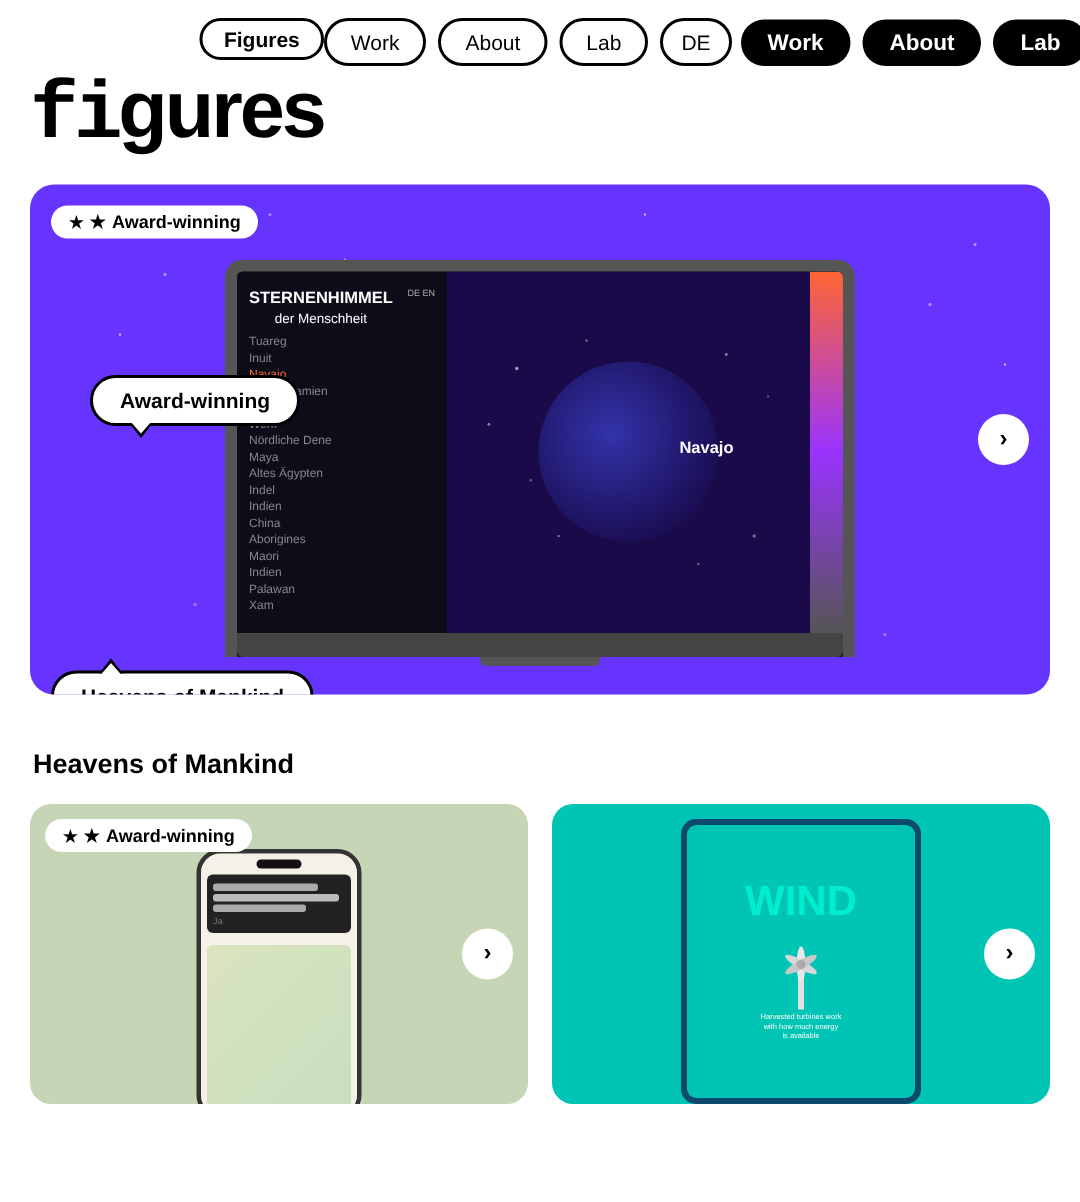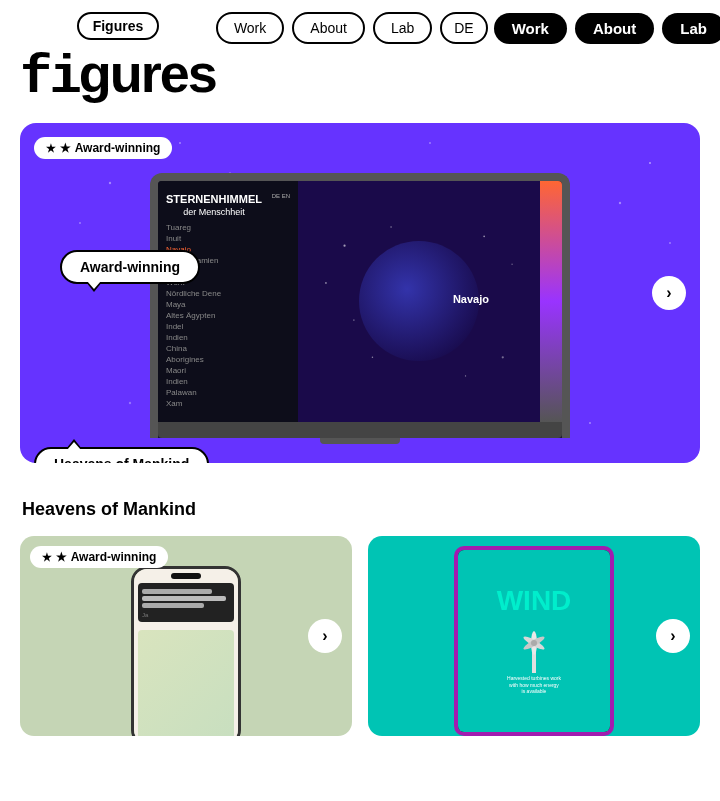--- a/index.html
+++ b/index.html
@@ -15,21 +15,21 @@
     .header {
       display: flex;
       align-items: center;
       justify-content: space-between;
       padding: 12px 20px 6px 20px;
       position: relative;
     }
     .logo-area {
       display: flex;
       flex-direction: column;
-      align-items: center;
+      align-items: flex-end;
     }
     .logo-pill {
       border: 2px solid #000;
       border-radius: 20px;
       padding: 4px 14px;
       font-size: 14px;
       font-weight: 600;
       color: #000;
       margin-bottom: 4px;
       display: inline-block;
@@ -396,21 +396,21 @@
     .tablet-mockup {
       position: absolute;
       bottom: 0;
       left: 50%;
       transform: translateX(-50%);
       width: 160px;
       height: 190px;
       background: #111;
       border-radius: 10px;
       overflow: hidden;
-      border: 4px solid #a21caf;
+      border: 4px solid #0c4a6e;
     }
     .tablet-screen {
       background: #00c4b4;
       width: 100%;
       height: 100%;
       display: flex;
       flex-direction: column;
       align-items: center;
       justify-content: center;
       padding: 6px;

